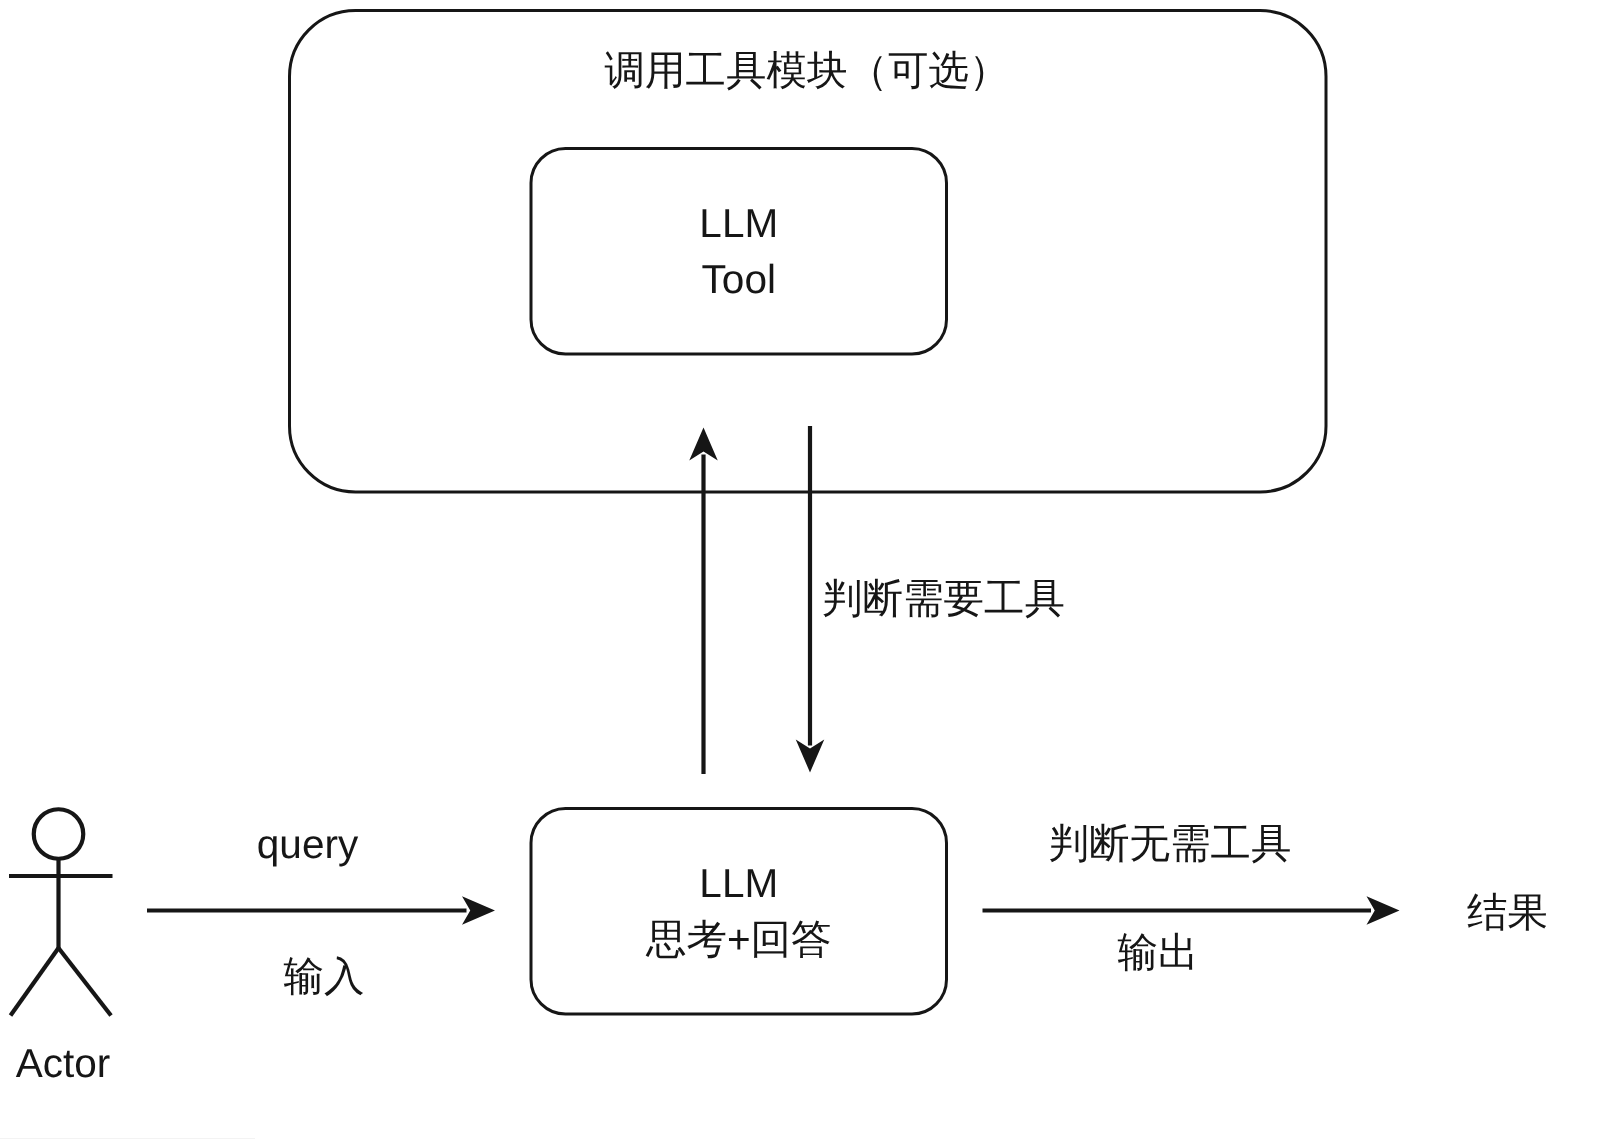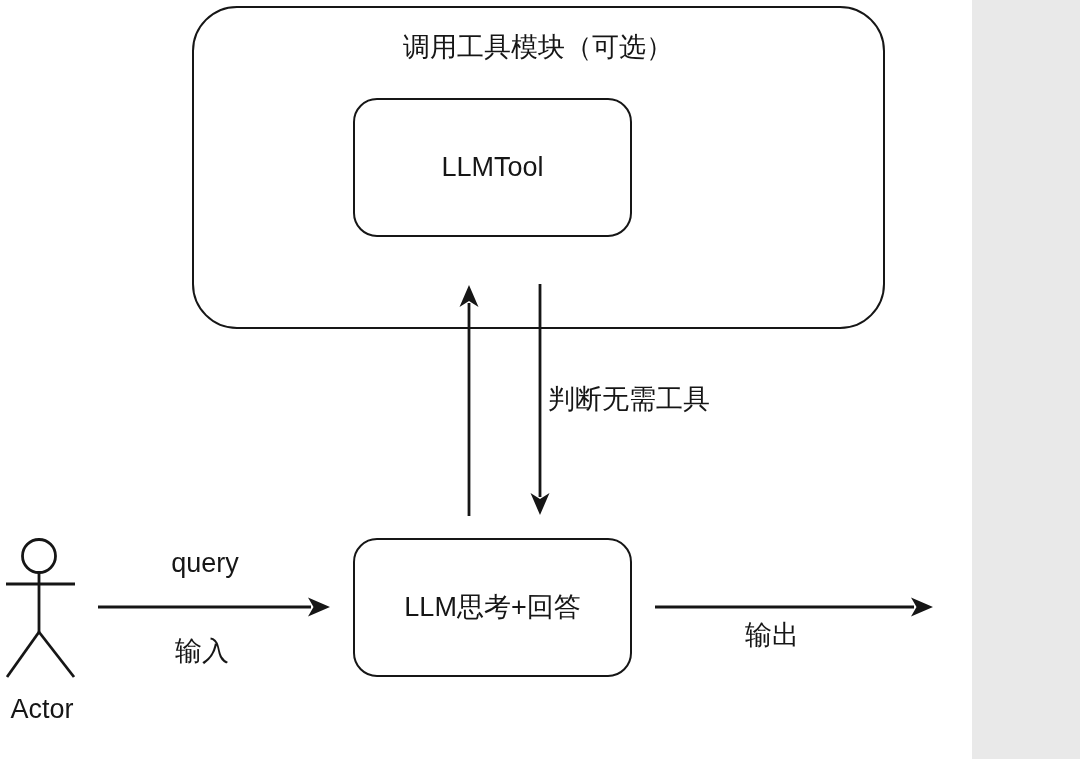--- a/index.html
+++ b/index.html
@@ -2,21 +2,21 @@
 <html style="--bg: #ffffff; --ink: #161616;"><head>
 <meta charset="utf-8">
 <style>
   :root{
     --bg:#ffffff;
     --ink:#161616;
   }
   html,body{margin:0;padding:0;background:#e9e9e9;}
   .canvas{
     position:relative;
-    width:972px;
+    width:1080px;
     height:759px;
     background:var(--bg);
     font-family:"Liberation Sans","DejaVu Sans",sans-serif;
     color:var(--ink);
     overflow:hidden;
   }
   .layer{position:absolute;left:0;top:0;width:1080px;height:759px;}
   .box{
     position:absolute;
     border:2px solid var(--ink);
@@ -24,20 +24,21 @@
     box-sizing:border-box;
   }
   .box-outer{
     left:192px;top:6px;width:693px;height:323px;
     border-radius:45px;
   }
   .box-node{
     width:279px;height:139px;
     border-radius:24px;
     display:flex;
+    flex-direction:column;
     align-items:center;
     justify-content:center;
   }
   .box-llm-tool{left:353px;top:98px;}
   .box-llm{left:353px;top:538px;}
   .node-line{
     font-size:27px;
     line-height:37px;
     text-align:center;
     white-space:nowrap;
@@ -47,21 +48,21 @@
     transform:translate(-50%,-50%);
     font-size:27px;
     line-height:30px;
     white-space:nowrap;
     text-align:center;
   }
   .lbl-title{left:538px;top:47px;}
   .lbl-need-tool{left:360px;top:399px;}
   .lbl-tool-result{left:629px;top:399px;}
   .lbl-query{left:205px;top:563px;}
-  .lbl-input{left:202px;top:651px;}
+  .lbl-input{left:216px;top:651px;}
   .lbl-no-tool{left:780px;top:562px;}
   .lbl-output{left:772px;top:635px;}
   .lbl-result{left:1005px;top:608px;}
   .lbl-actor{left:42px;top:709px;text-align:right;}
   svg .stroke{stroke:var(--ink);stroke-width:2.8;fill:none;}
   svg .fill{fill:var(--ink);stroke:none;}
 </style>
 </head>
 <body>
 
@@ -104,21 +105,22 @@
   <div class="box box-node box-llm-tool">
     <div class="node-line">LLM</div>
     <div class="node-line">Tool</div>
   </div>
 
   <div class="box box-node box-llm">
     <div class="node-line">LLM</div>
     <div class="node-line">思考+回答</div>
   </div>
 
-  <div class="label lbl-tool-result">判断无需工具</div>
+  <div class="label lbl-tool-result">判断需要工具</div>
   <div class="label lbl-query">query</div>
   <div class="label lbl-input">输入</div>
+  <div class="label lbl-no-tool">判断无需工具</div>
   <div class="label lbl-output">输出</div>
 
   <div class="label lbl-result">结果</div>
   <div class="label lbl-actor">Actor</div>
 
 </div>
 
 </body></html>

